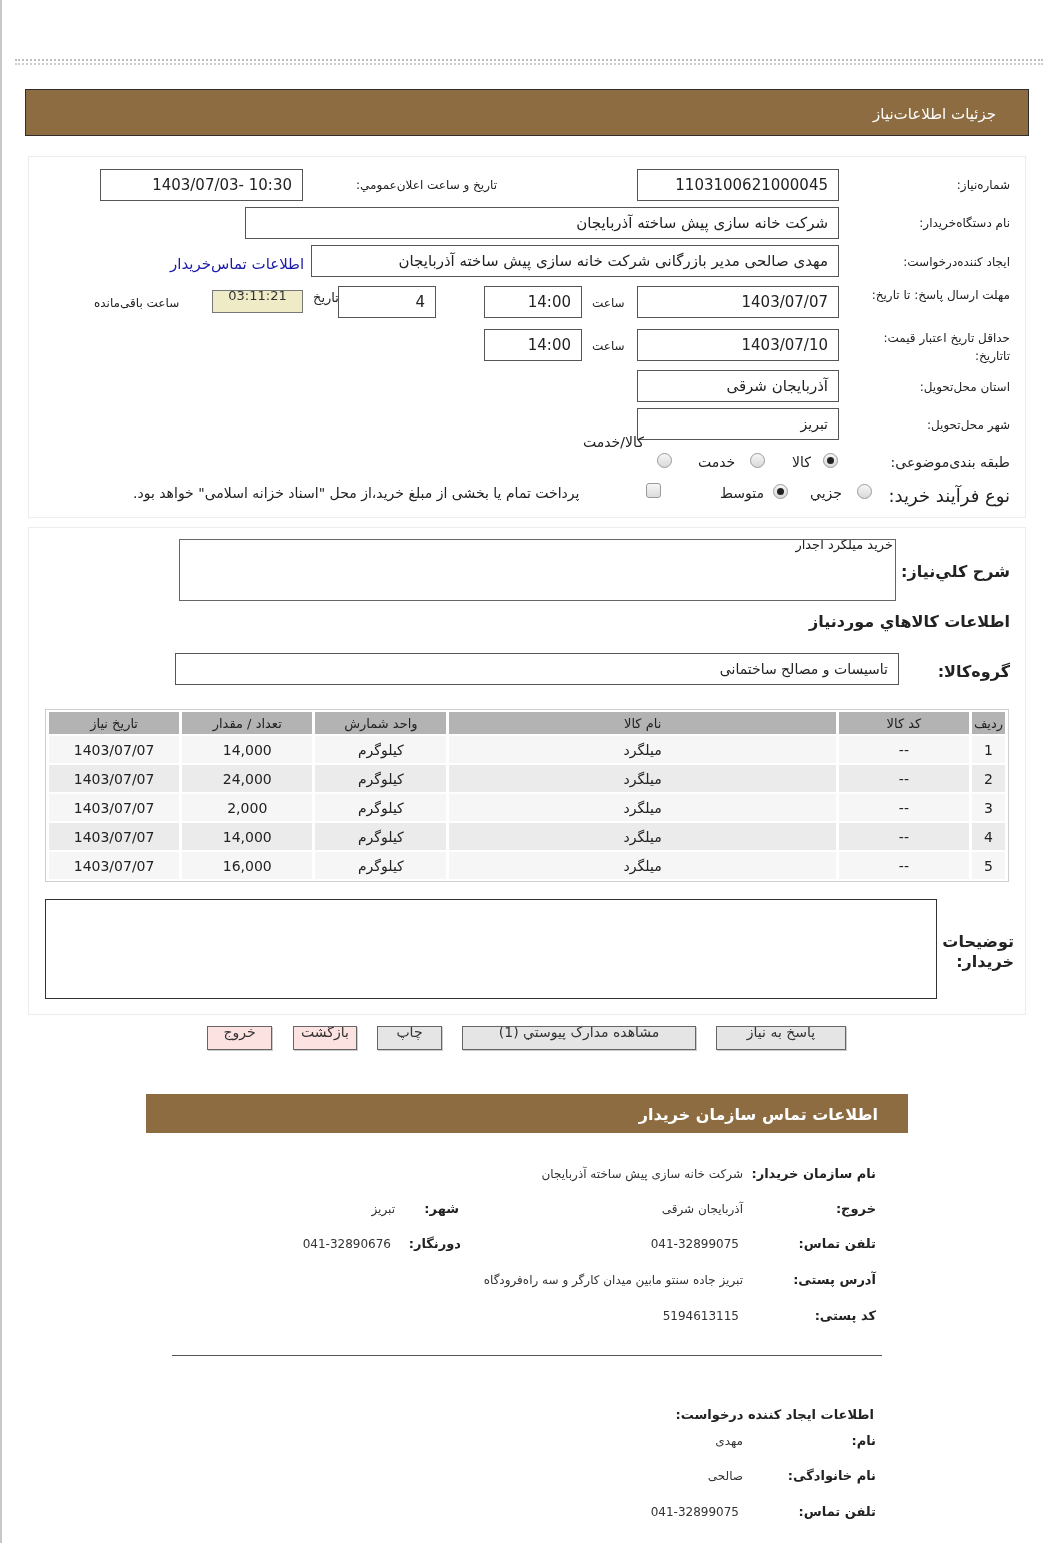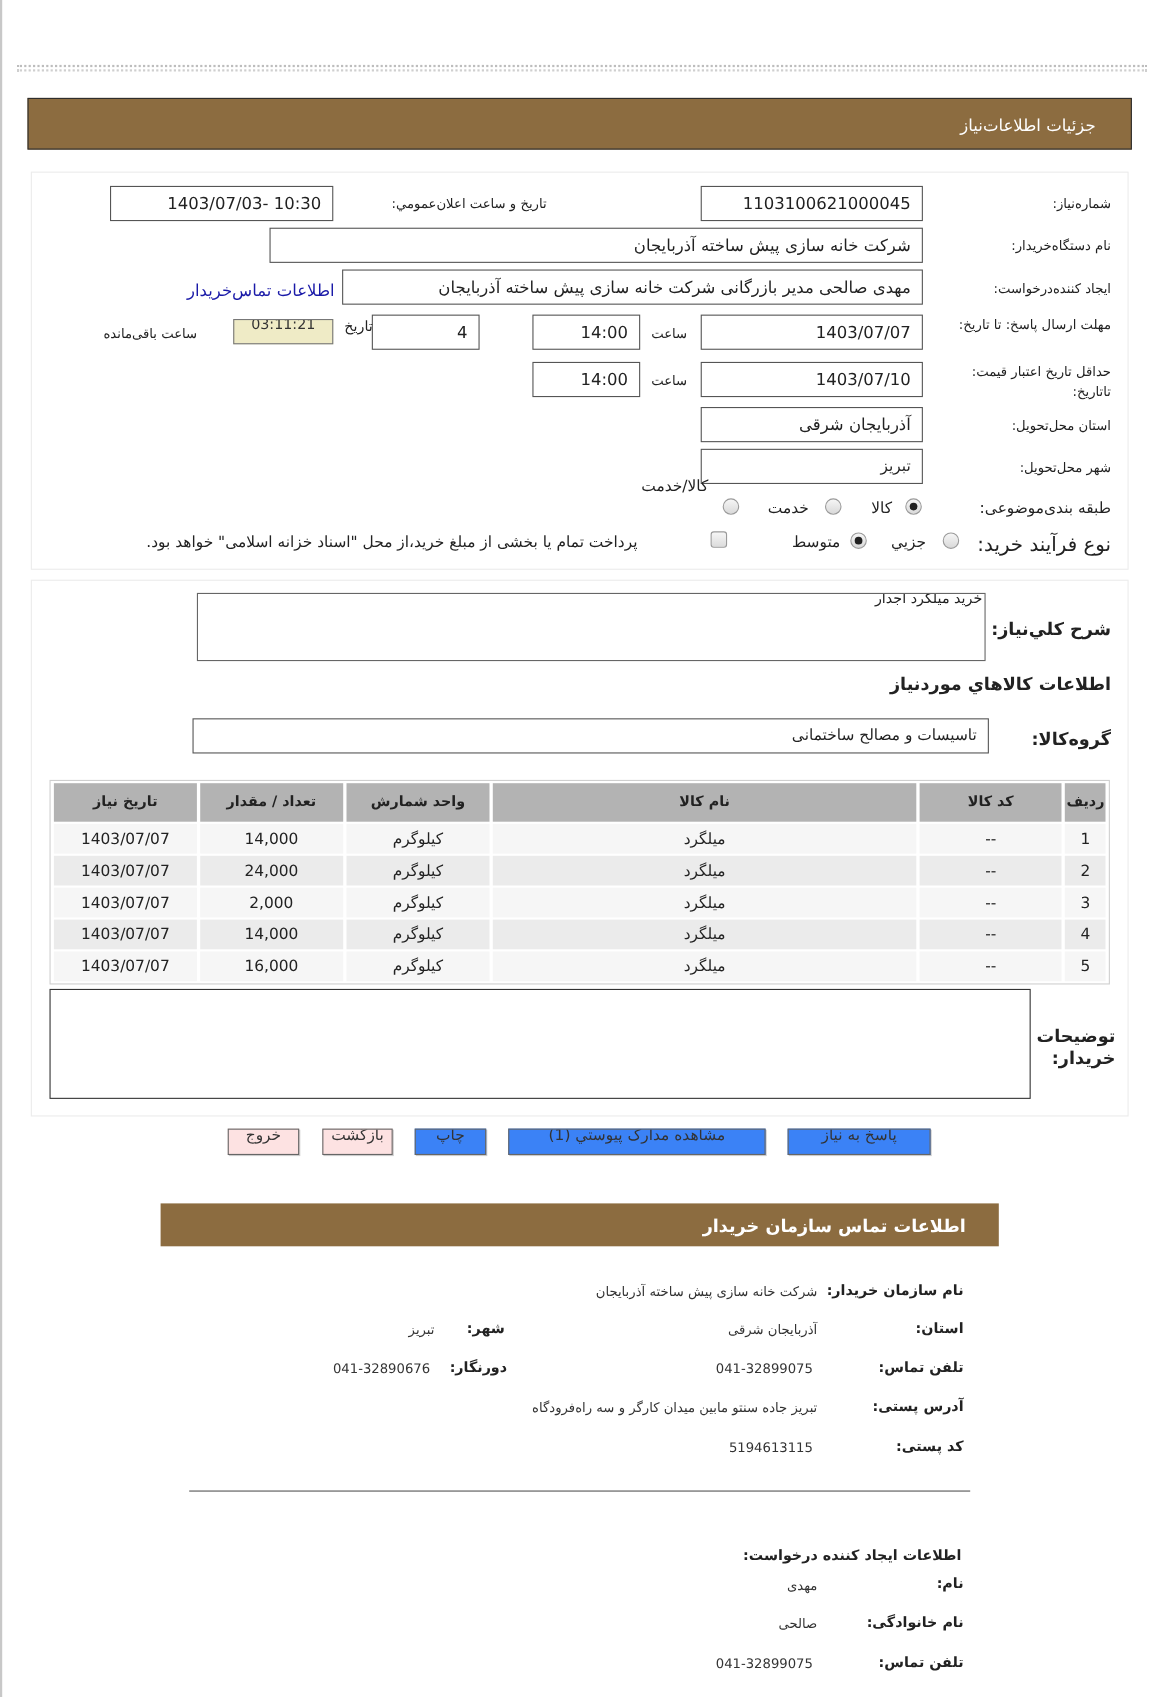--- a/index.html
+++ b/index.html
@@ -31,29 +31,29 @@
     border: 1px solid #9a9a9a; background: linear-gradient(#f6f6f6,#d9d9d9); }
   .radio.on::after { content: ""; position: absolute; left: 3px; top: 3px; width: 7px; height: 7px; border-radius: 50%; background: #222; }
   .check { position: absolute; width: 15px; height: 15px; border: 1px solid #9a9a9a; border-radius: 3px;
     background: linear-gradient(#f6f6f6,#dcdcdc); }
   .bold { font-weight: bold; }
 
   .textarea { position: absolute; border: 1px solid #666; background: #fff; font-size: 13px; overflow: hidden; padding: 0 2px; line-height: 10px; }
 
   table.items { position: absolute; left: 45px; top: 709px; width: 964px; border: 1px solid #cfcfcf;
     border-collapse: separate; border-spacing: 3px 2px; background: #fff; font-size: 13px; }
-  table.items th { background: #b3b3b3; height: 35px; font-weight: bold; font-size: 13px; color: #222; text-align: center; }
+  table.items th { background: #b3b3b3; height: 22px; font-weight: normal; font-size: 13px; color: #222; text-align: center; }
   table.items td { height: 27px; text-align: center; font-size: 14px; color: #222; }
   table.items tr.odd td { background: #f6f6f6; }
   table.items tr.even td { background: #ebebeb; }
   table.items td.num { direction: ltr; }
 
   .btn { position: absolute; height: 24px; border: 1px solid #666; font-size: 14px; text-align: center;
     line-height: 10px; color: #333; cursor: pointer; overflow: hidden; box-shadow: 1px 1px 0 #ccc; }
-  .btn.green { background: #3b82f6; }
+  .btn.green { background: #e5e5e5; }
   .btn.red { background: #fde2e2; }
 
   .section-bar { position: absolute; left: 146px; top: 1094px; width: 762px; height: 39px; background: #8c6c40; }
   .section-bar span { position: absolute; right: 30px; top: 11px; color: #fff; font-size: 16px; font-weight: bold; }
 
   .c-lbl { position: absolute; font-size: 13px; font-weight: bold; color: #222; white-space: nowrap; }
   .c-val { position: absolute; font-size: 12px; color: #333; white-space: nowrap; }
   .c-val.ltr { direction: ltr; }
   .hr { position: absolute; left: 172px; top: 1355px; width: 710px; height: 1px; background: #555; }
 </style>
@@ -191,21 +191,21 @@
 <div class="btn red" style="left:293px; top:1026px; width:64px;">بازگشت</div>
 <div class="btn red" style="left:207px; top:1026px; width:65px;">خروج</div>
 
 <div class="section-bar">
   <span>اطلاعات تماس سازمان خریدار</span>
 </div>
 
 <span class="c-lbl" style="right:176px; top:1166px;">نام سازمان خریدار:</span>
 <span class="c-val" style="right:309px; top:1167px;">شرکت خانه سازی پیش ساخته آذربایجان</span>
 
-<span class="c-lbl" style="right:176px; top:1201px;">استان:</span>
+<span class="c-lbl" style="right:176px; top:1201px;">خروج:</span>
 <span class="c-val" style="right:309px; top:1202px;">آذربایجان شرقی</span>
 <span class="c-lbl" style="right:593px; top:1201px;">شهر:</span>
 <span class="c-val" style="right:657px; top:1202px;">تبریز</span>
 
 <span class="c-lbl" style="right:176px; top:1236px;">تلفن تماس:</span>
 <span class="c-val ltr" style="right:313px; top:1237px;">041-32899075</span>
 <span class="c-lbl" style="right:591px; top:1236px;">دورنگار:</span>
 <span class="c-val ltr" style="right:661px; top:1237px;">041-32890676</span>
 
 <span class="c-lbl" style="right:176px; top:1272px;">آدرس پستی:</span>

